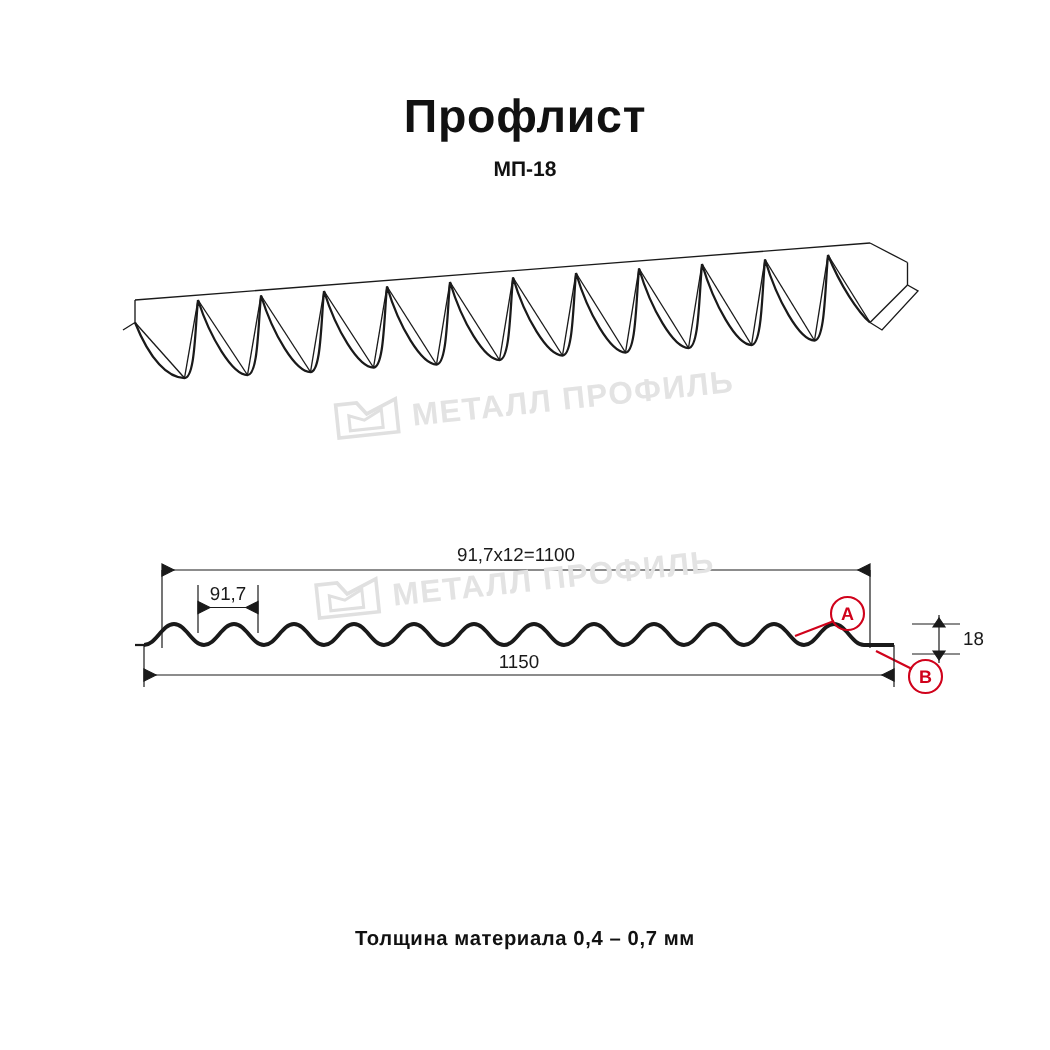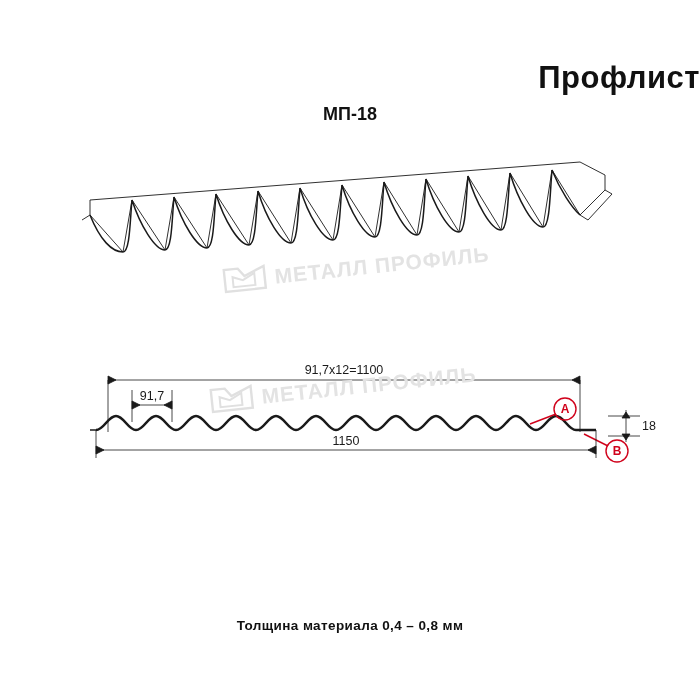--- a/index.html
+++ b/index.html
@@ -17,33 +17,33 @@
   }
   .page {
     position: absolute;
     inset: 0;
   }
   .title {
     position: absolute;
     top: 60px;
     left: 0;
     width: 700px;
-    text-align: right;
+    text-align: center;
     font-size: 31px;
     font-weight: bold;
     letter-spacing: 0.5px;
     color: #111;
   }
   .subtitle {
     position: absolute;
     top: 104px;
     left: 0;
     width: 700px;
     text-align: center;
-    font-size: 18px;
+    font-size: 14px;
     font-weight: bold;
     color: #111;
   }
   .footnote {
     position: absolute;
     top: 618px;
     left: 0;
     width: 700px;
     text-align: center;
     font-size: 13.5px;
@@ -214,14 +214,14 @@
   <div class="wm wm2">
     <svg width="300" height="44" viewBox="0 0 300 44">
       <g transform="rotate(-6 150 22)">
         <path d="M6 34 L6 12 L20 12 L26 20 L46 12 L46 34 Z" fill="none" stroke="#e0e0e0" stroke-width="2.4"></path>
         <path d="M14 30 L14 20 L24 24 L36 18 L36 30 Z" fill="none" stroke="#e0e0e0" stroke-width="2"></path>
         <text x="56" y="31" font-family="Liberation Sans, sans-serif" font-size="21" font-weight="bold" fill="#e3e3e3" letter-spacing="1">МЕТАЛЛ ПРОФИЛЬ</text>
       </g>
     </svg>
   </div>
 
-  <div class="footnote">Толщина материала 0,4 – 0,8 мм</div>
+  <div class="footnote">Толщина материала 0,4 – 0,7 мм</div>
 </div>
 
 </body></html>

